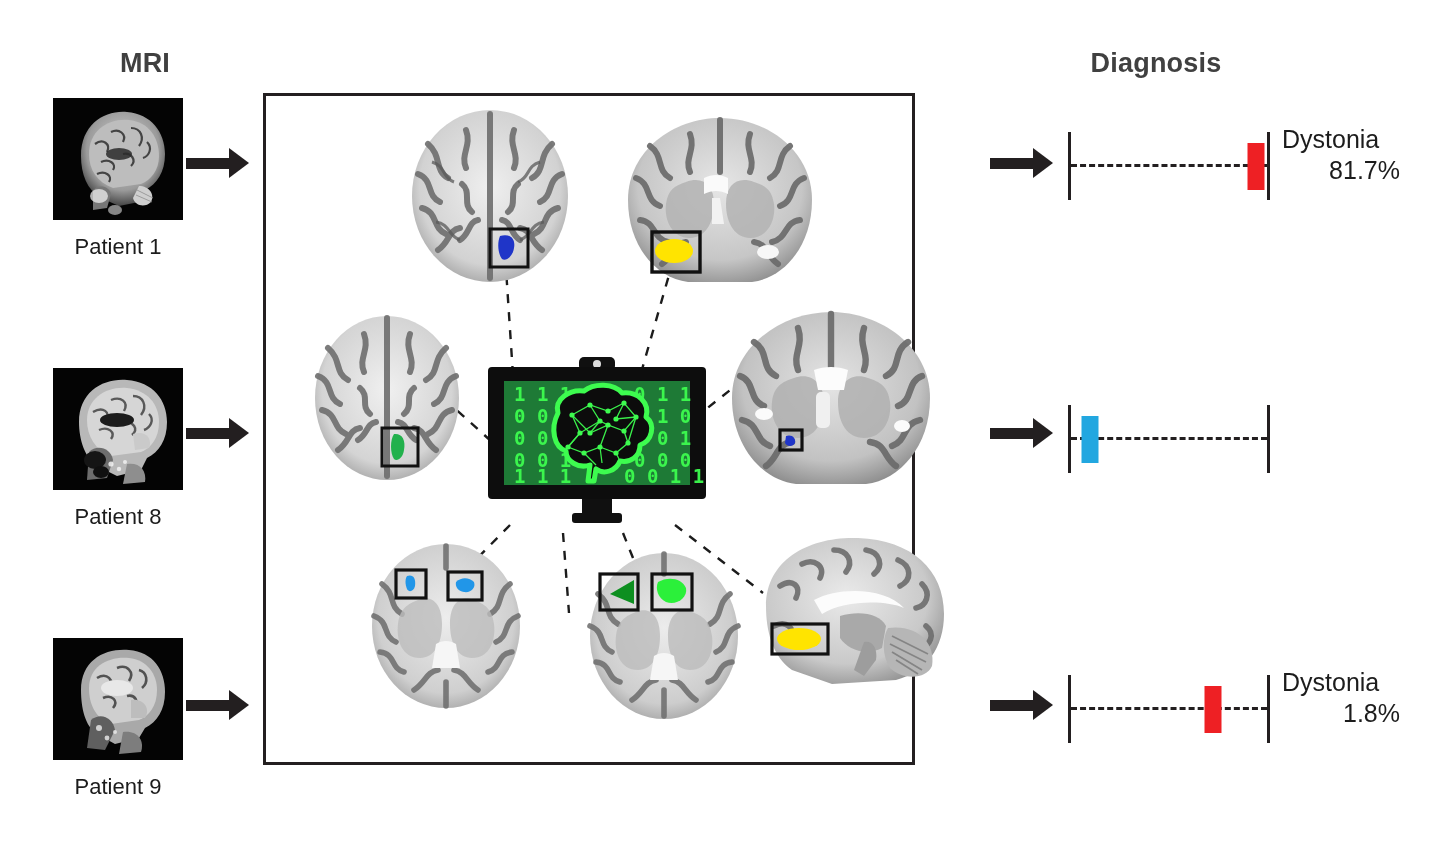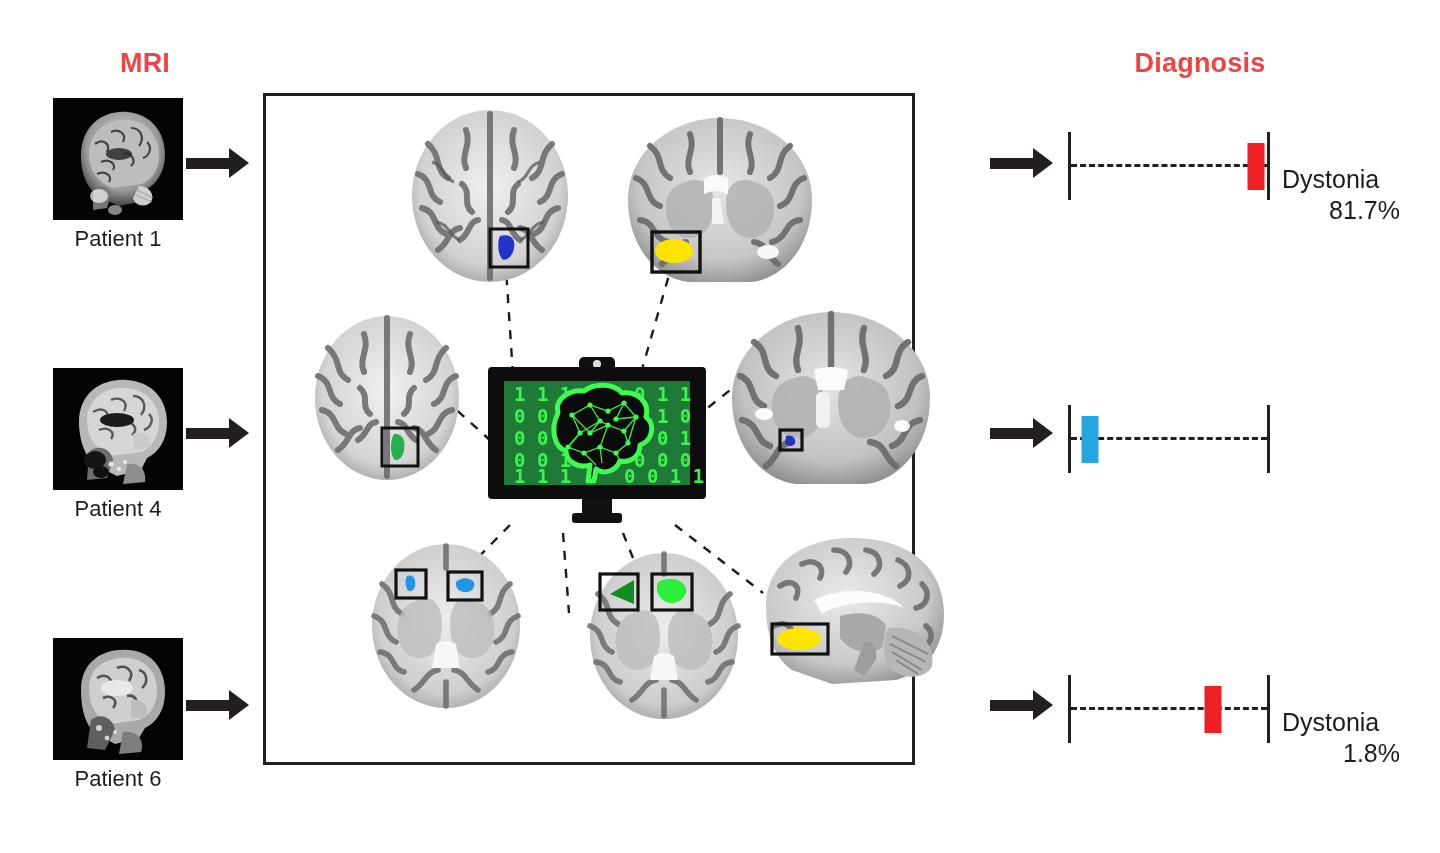--- a/index.html
+++ b/index.html
@@ -12,43 +12,43 @@
     overflow:hidden;
   }
   .stage{position:absolute;left:0;top:0;width:1440px;height:853px;}
 
   
   .col-title{
     position:absolute;
     font-weight:bold;
     font-size:27px;
     letter-spacing:.2px;
-    color:#ef4444;
+    color:#404040;
     text-align:center;
     white-space:nowrap;
   }
   #title-mri{left:40px;top:48px;width:210px;}
   #title-net{left:380px;top:48px;width:480px;}
-  #title-diag{left:1060px;top:48px;width:280px;}
+  #title-diag{left:1016px;top:48px;width:280px;}
 
   
   .mri-block{position:absolute;width:180px;}
   .mri-thumb{
     width:130px;height:122px;
     margin:0 auto;
     background:#000;
     position:relative;
     overflow:hidden;
     display:block;
   }
   .mri-caption{
     text-align:center;
     font-size:22px;
     color:#1c1c1c;
-    margin-top:6px;
+    margin-top:14px;
     white-space:nowrap;
   }
   #mri-1{left:28px;top:98px;}
   #mri-2{left:28px;top:368px;}
   #mri-3{left:28px;top:638px;}
 
   
   .arrow{position:absolute;height:30px;}
   .arrow .shaft{
     position:absolute;left:0;top:10px;
@@ -111,21 +111,21 @@
   .diag-text{
     position:absolute;left:292px;top:4px;
     width:150px;
     font-size:25px;
     line-height:1.22;
     color:#1c1c1c;
     text-align:left;
     white-space:nowrap;
   }
   .diag-text .pct{display:block;text-align:right;width:118px;}
-  .diag-text .lbl{display:block;text-align:left;margin-top:40px;}
+  .diag-text .lbl{display:block;text-align:left;}
 </style>
 </head>
 <body>
 
 <div class="stage">
 
   <div class="col-title" id="title-mri">MRI</div>
   <div class="col-title" id="title-diag">Diagnosis</div>
 
   <div class="mri-block" id="mri-1">
@@ -185,21 +185,21 @@
         <ellipse cx="48" cy="104" rx="8" ry="6" fill="#101010"></ellipse>
         <g fill="#f2f2f2" opacity=".85">
           <circle cx="58" cy="96" r="2.6"></circle>
             <circle cx="66" cy="101" r="2.2"></circle>
           <circle cx="72" cy="94" r="2"></circle>
             <circle cx="78" cy="104" r="2.4"></circle>
         </g>
         <path d="M74 96 C86 94 94 102 92 114 L70 116 Z" fill="#8e8e8e"></path>
       </svg>
     </div>
-    <div class="mri-caption">Patient 4</div>
+    <div class="mri-caption">Patient 8</div>
   </div>
 
   <div class="mri-block" id="mri-3">
     <div class="mri-thumb">
       <svg width="130" height="122" viewBox="0 0 130 122">
         <rect width="130" height="122" fill="#040404"></rect>
         <path d="M28 52 C28 22 52 10 76 12 C100 14 112 32 112 54 C112 72 104 84 92 90 L86 100 L62 106 L44 96 C32 88 28 70 28 52 Z" fill="#a9a9a9"></path>
         <path d="M36 50 C36 28 56 18 76 20 C94 22 104 36 104 52 C104 68 96 78 86 82 L58 86 C42 80 36 66 36 50 Z" fill="#cfcfcf"></path>
         <g stroke="#3d3d3d" stroke-width="2.6" fill="none" opacity=".85">
           <path d="M44 40 C54 34 62 42 56 51"></path>
@@ -212,21 +212,21 @@
         <path d="M78 62 C90 60 98 70 92 80 L78 80 Z" fill="#bdbdbd"></path>
         <path d="M38 82 C48 74 60 80 62 92 L52 112 L34 110 Z" fill="#5f5f5f"></path>
         <g fill="#ededed" opacity=".8">
           <circle cx="46" cy="90" r="3"></circle>
             <circle cx="54" cy="100" r="2.4"></circle>
           <circle cx="62" cy="94" r="2"></circle>
         </g>
         <path d="M70 94 C84 92 92 102 88 114 L66 116 Z" fill="#7d7d7d"></path>
       </svg>
     </div>
-    <div class="mri-caption">Patient 6</div>
+    <div class="mri-caption">Patient 9</div>
   </div>
 
   <div class="arrow w62" style="left:186px;top:148px;">
     <div class="shaft"></div>
       <div class="head"></div>
   </div>
   <div class="arrow w62" style="left:186px;top:418px;">
     <div class="shaft"></div>
       <div class="head"></div>
   </div>

